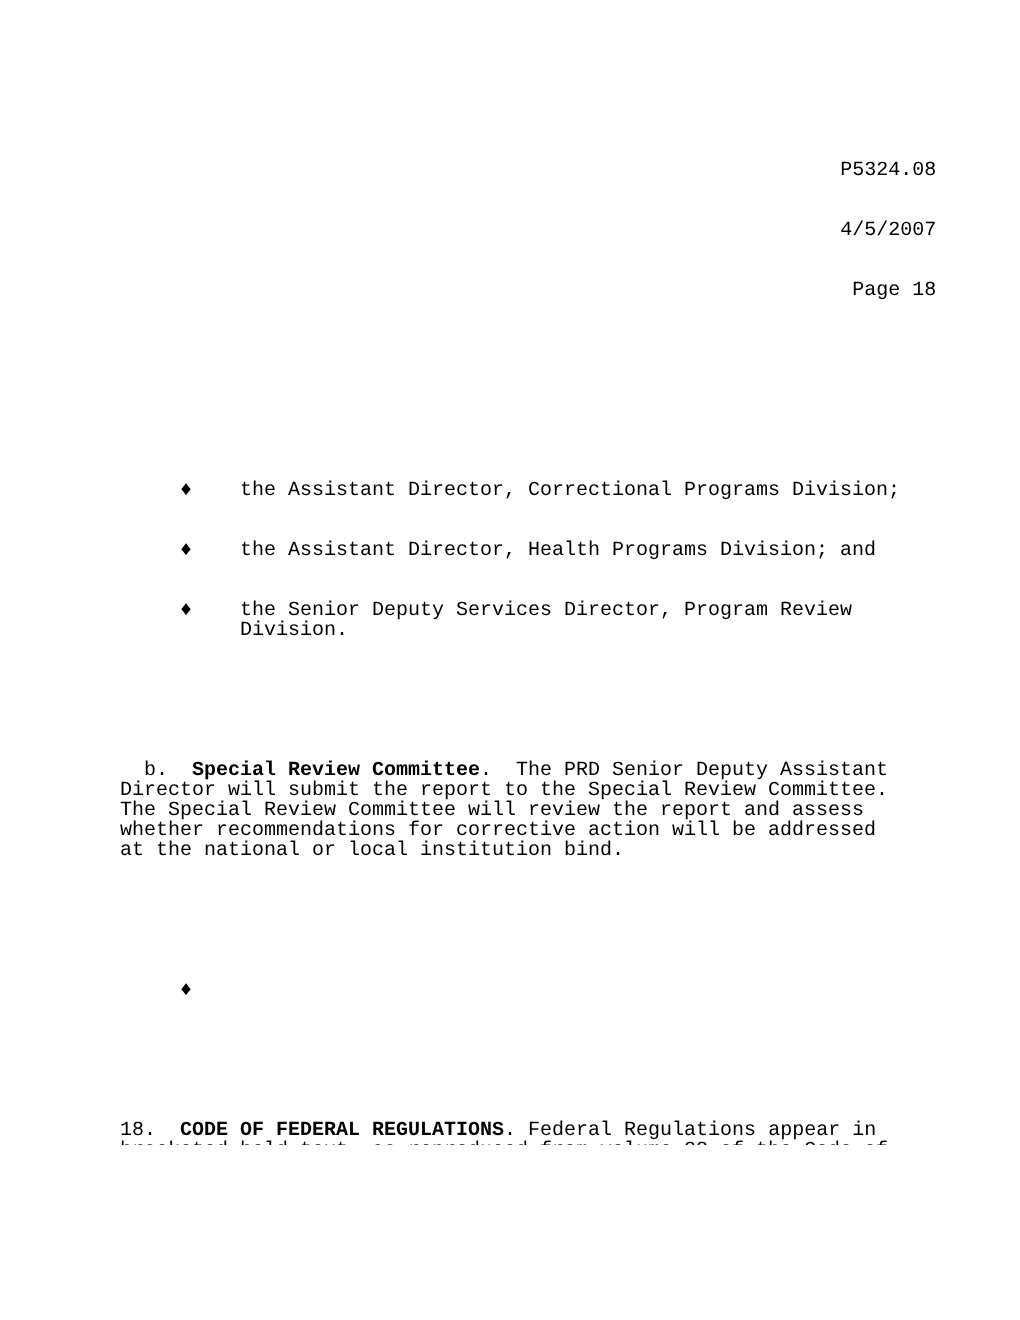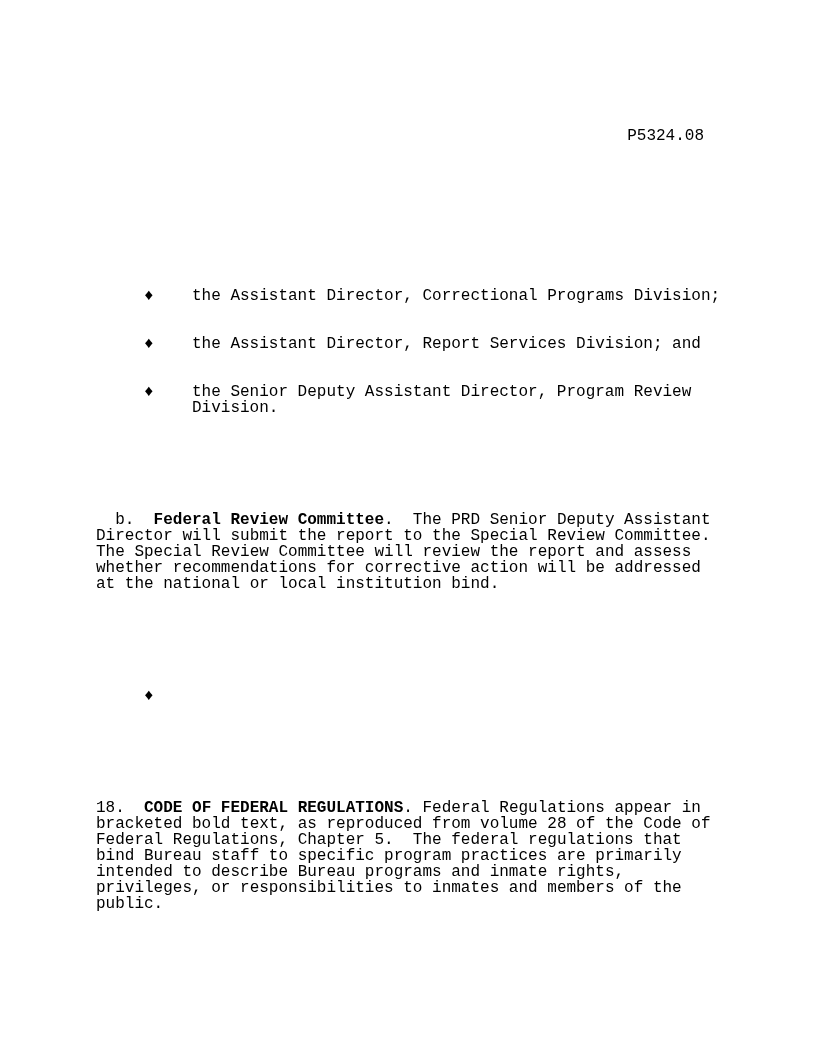--- a/index.html
+++ b/index.html
@@ -7,21 +7,21 @@
     padding: 0;
     background: #ffffff;
   }
   .page {
     position: relative;
     width: 816px;
     height: 916px;
     margin: 0 auto;
     background: #ffffff;
     box-sizing: border-box;
-    padding: 48px 104px 0 96px;
+    padding: 48px 59px 0 96px;
     overflow: hidden;
     font-family: "Liberation Mono", "DejaVu Sans Mono", monospace;
     font-size: 16px;
     line-height: 16px;
     color: #000000;
     white-space: pre;
   }
   .header {
     text-align: right;
     padding-right: 8px;
@@ -52,40 +52,42 @@
     white-space: nowrap;
   }
 </style>
 </head>
 <body>
 
 <div class="page">
 
   <div class="header">
     <div>P5324.08</div>
+    <div>4/5/2007</div>
+    <div>Page 18</div>
   </div>
 
 
   <div class="block">
     <div class="bullet-row">
       <span class="bullet-glyph">♦</span>
       <span class="bullet-text">the Assistant Director, Correctional Programs Division;</span>
     </div>
     <div class="bullet-row">
       <span class="bullet-glyph">♦</span>
-      <span class="bullet-text">the Assistant Director, Report Services Division; and</span>
+      <span class="bullet-text">the Assistant Director, Health Programs Division; and</span>
     </div>
     <div class="bullet-row">
       <span class="bullet-glyph">♦</span>
-      <span class="bullet-text">the Senior Deputy Assistant Director, Program Review
+      <span class="bullet-text">the Senior Deputy Services Director, Program Review
 Division.</span>
     </div>
   </div>
 
-  <div class="block"><span>  b.  </span><span class="b">Federal Review Committee</span><span>.  The PRD Senior Deputy Assistant
+  <div class="block"><span>  b.  </span><span class="b">Special Review Committee</span><span>.  The PRD Senior Deputy Assistant
 Director will submit the report to the Special Review Committee.
 The Special Review Committee will review the report and assess
 whether recommendations for corrective action will be addressed
 at the national or local institution bind.</span></div>
 
   <div class="block">
     <div class="bullet-row">
       <span class="bullet-glyph">♦</span>
     </div>
   </div>

